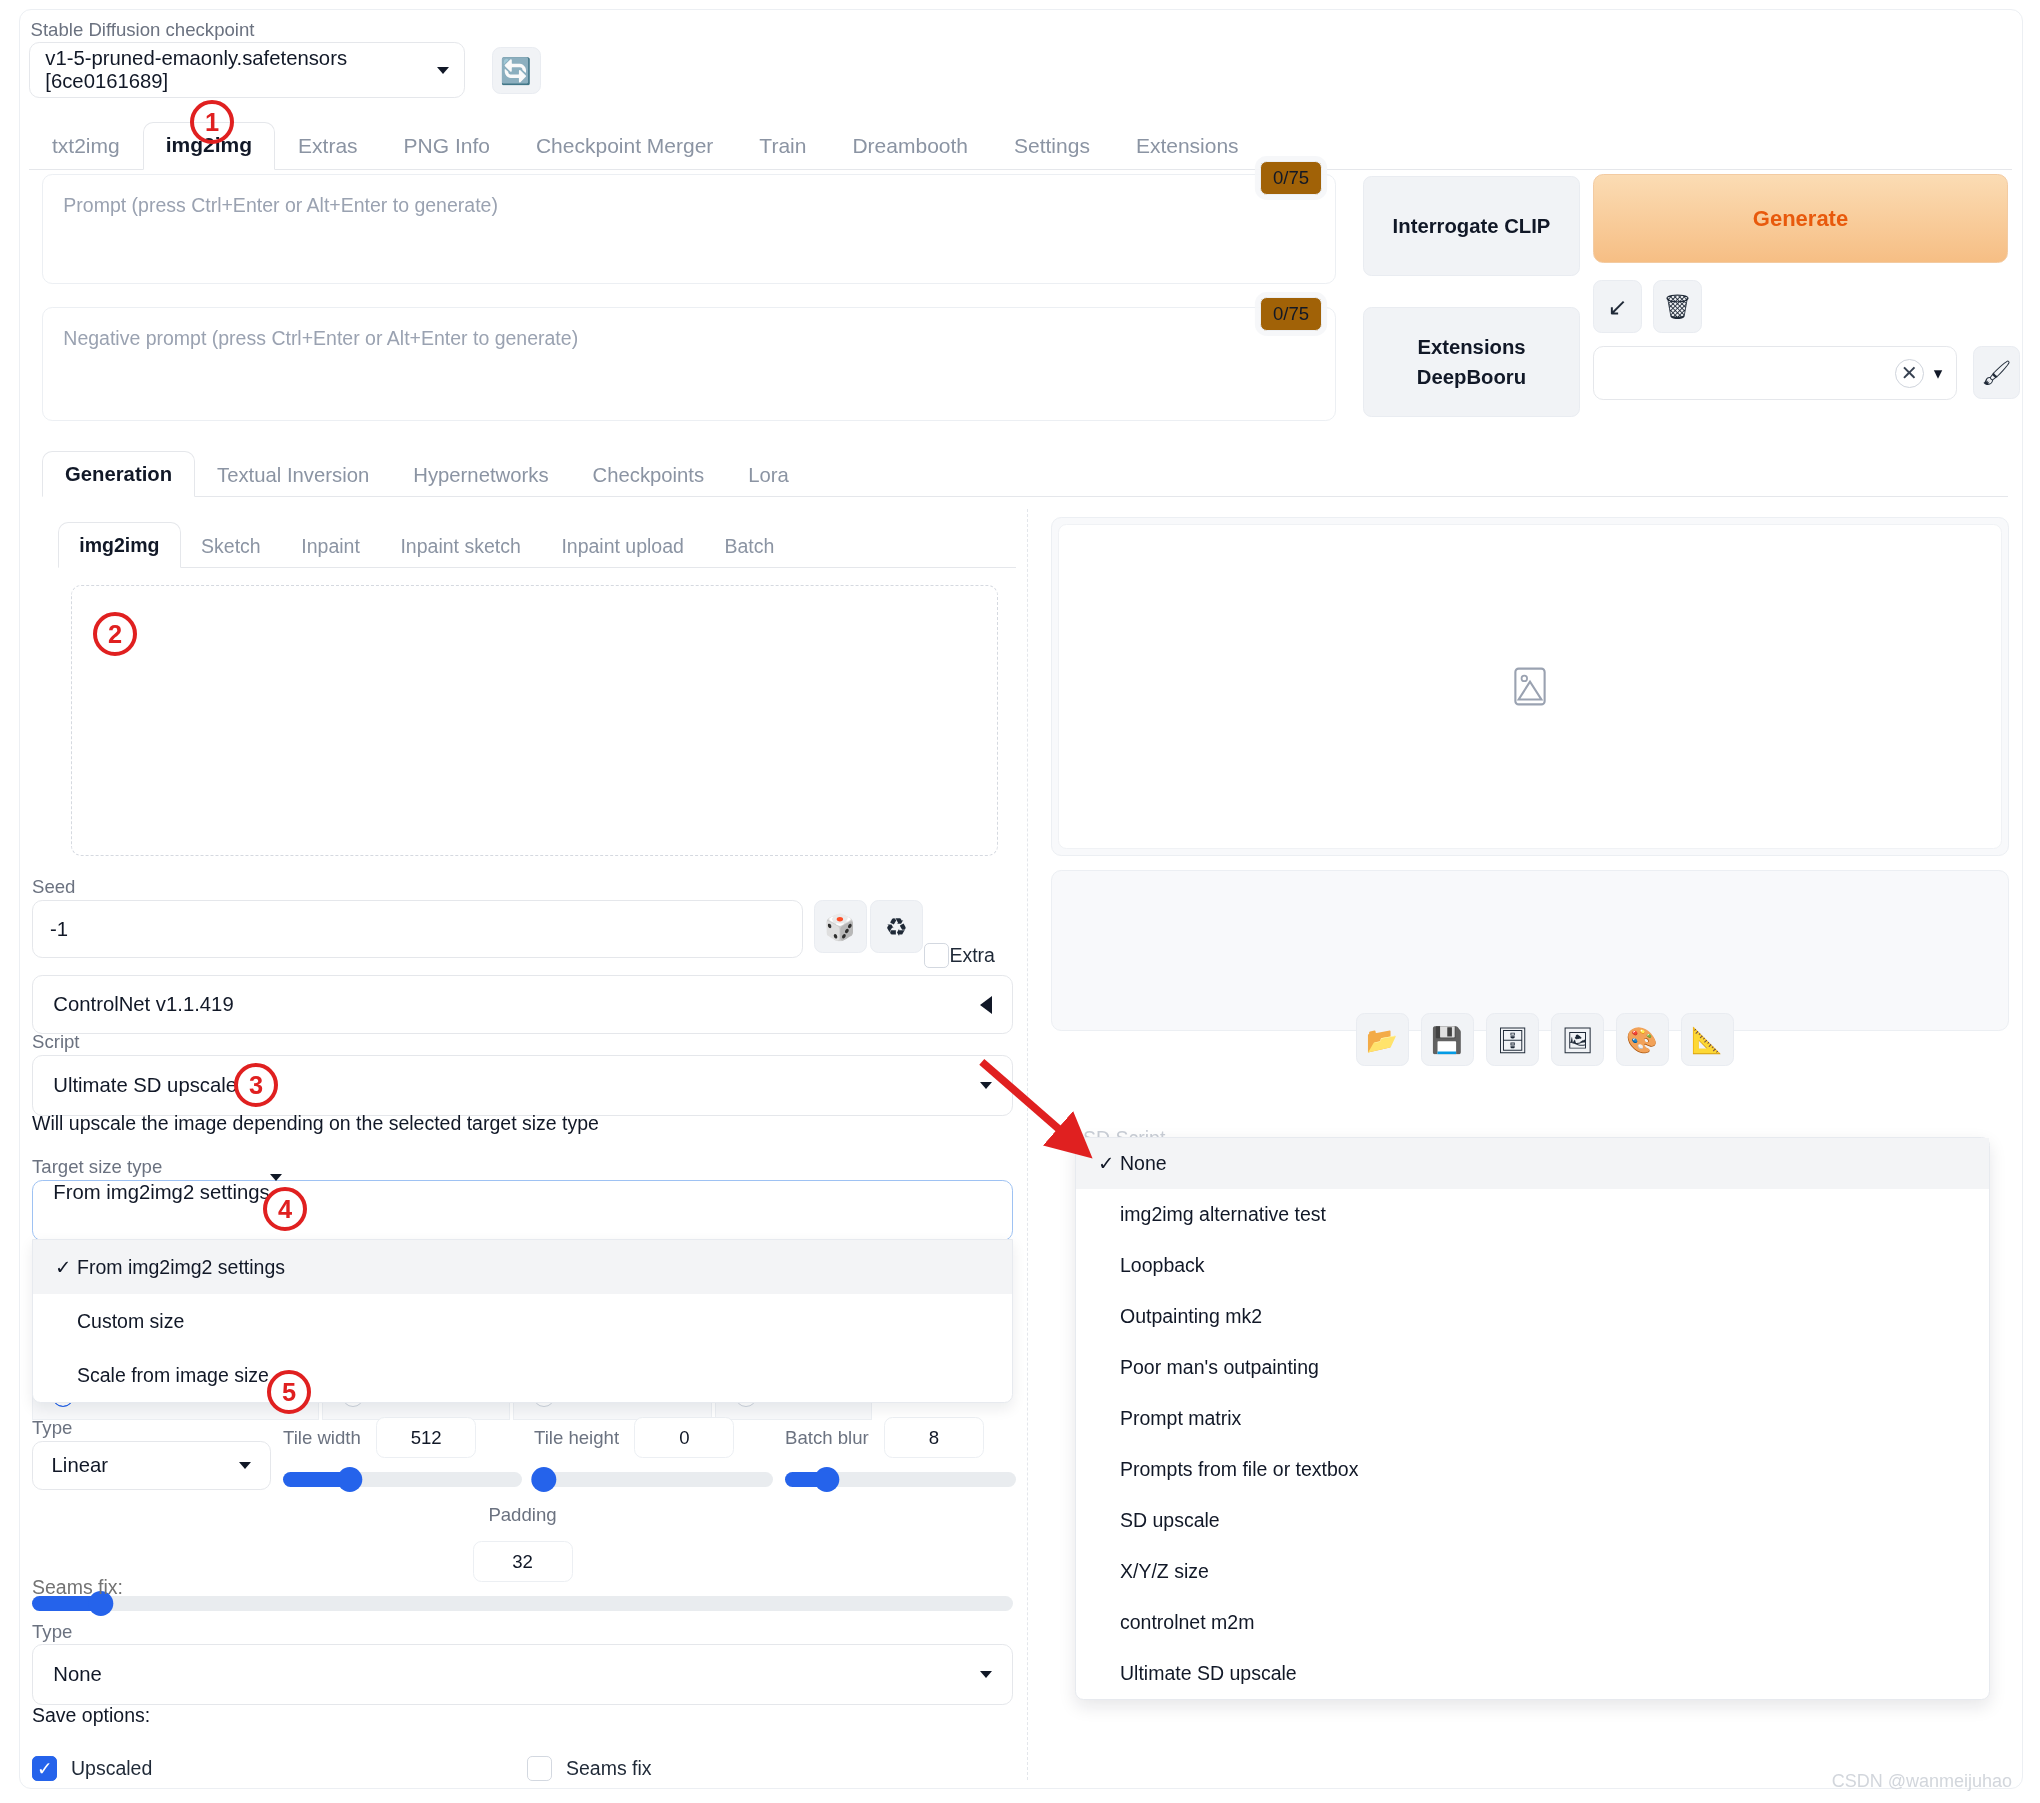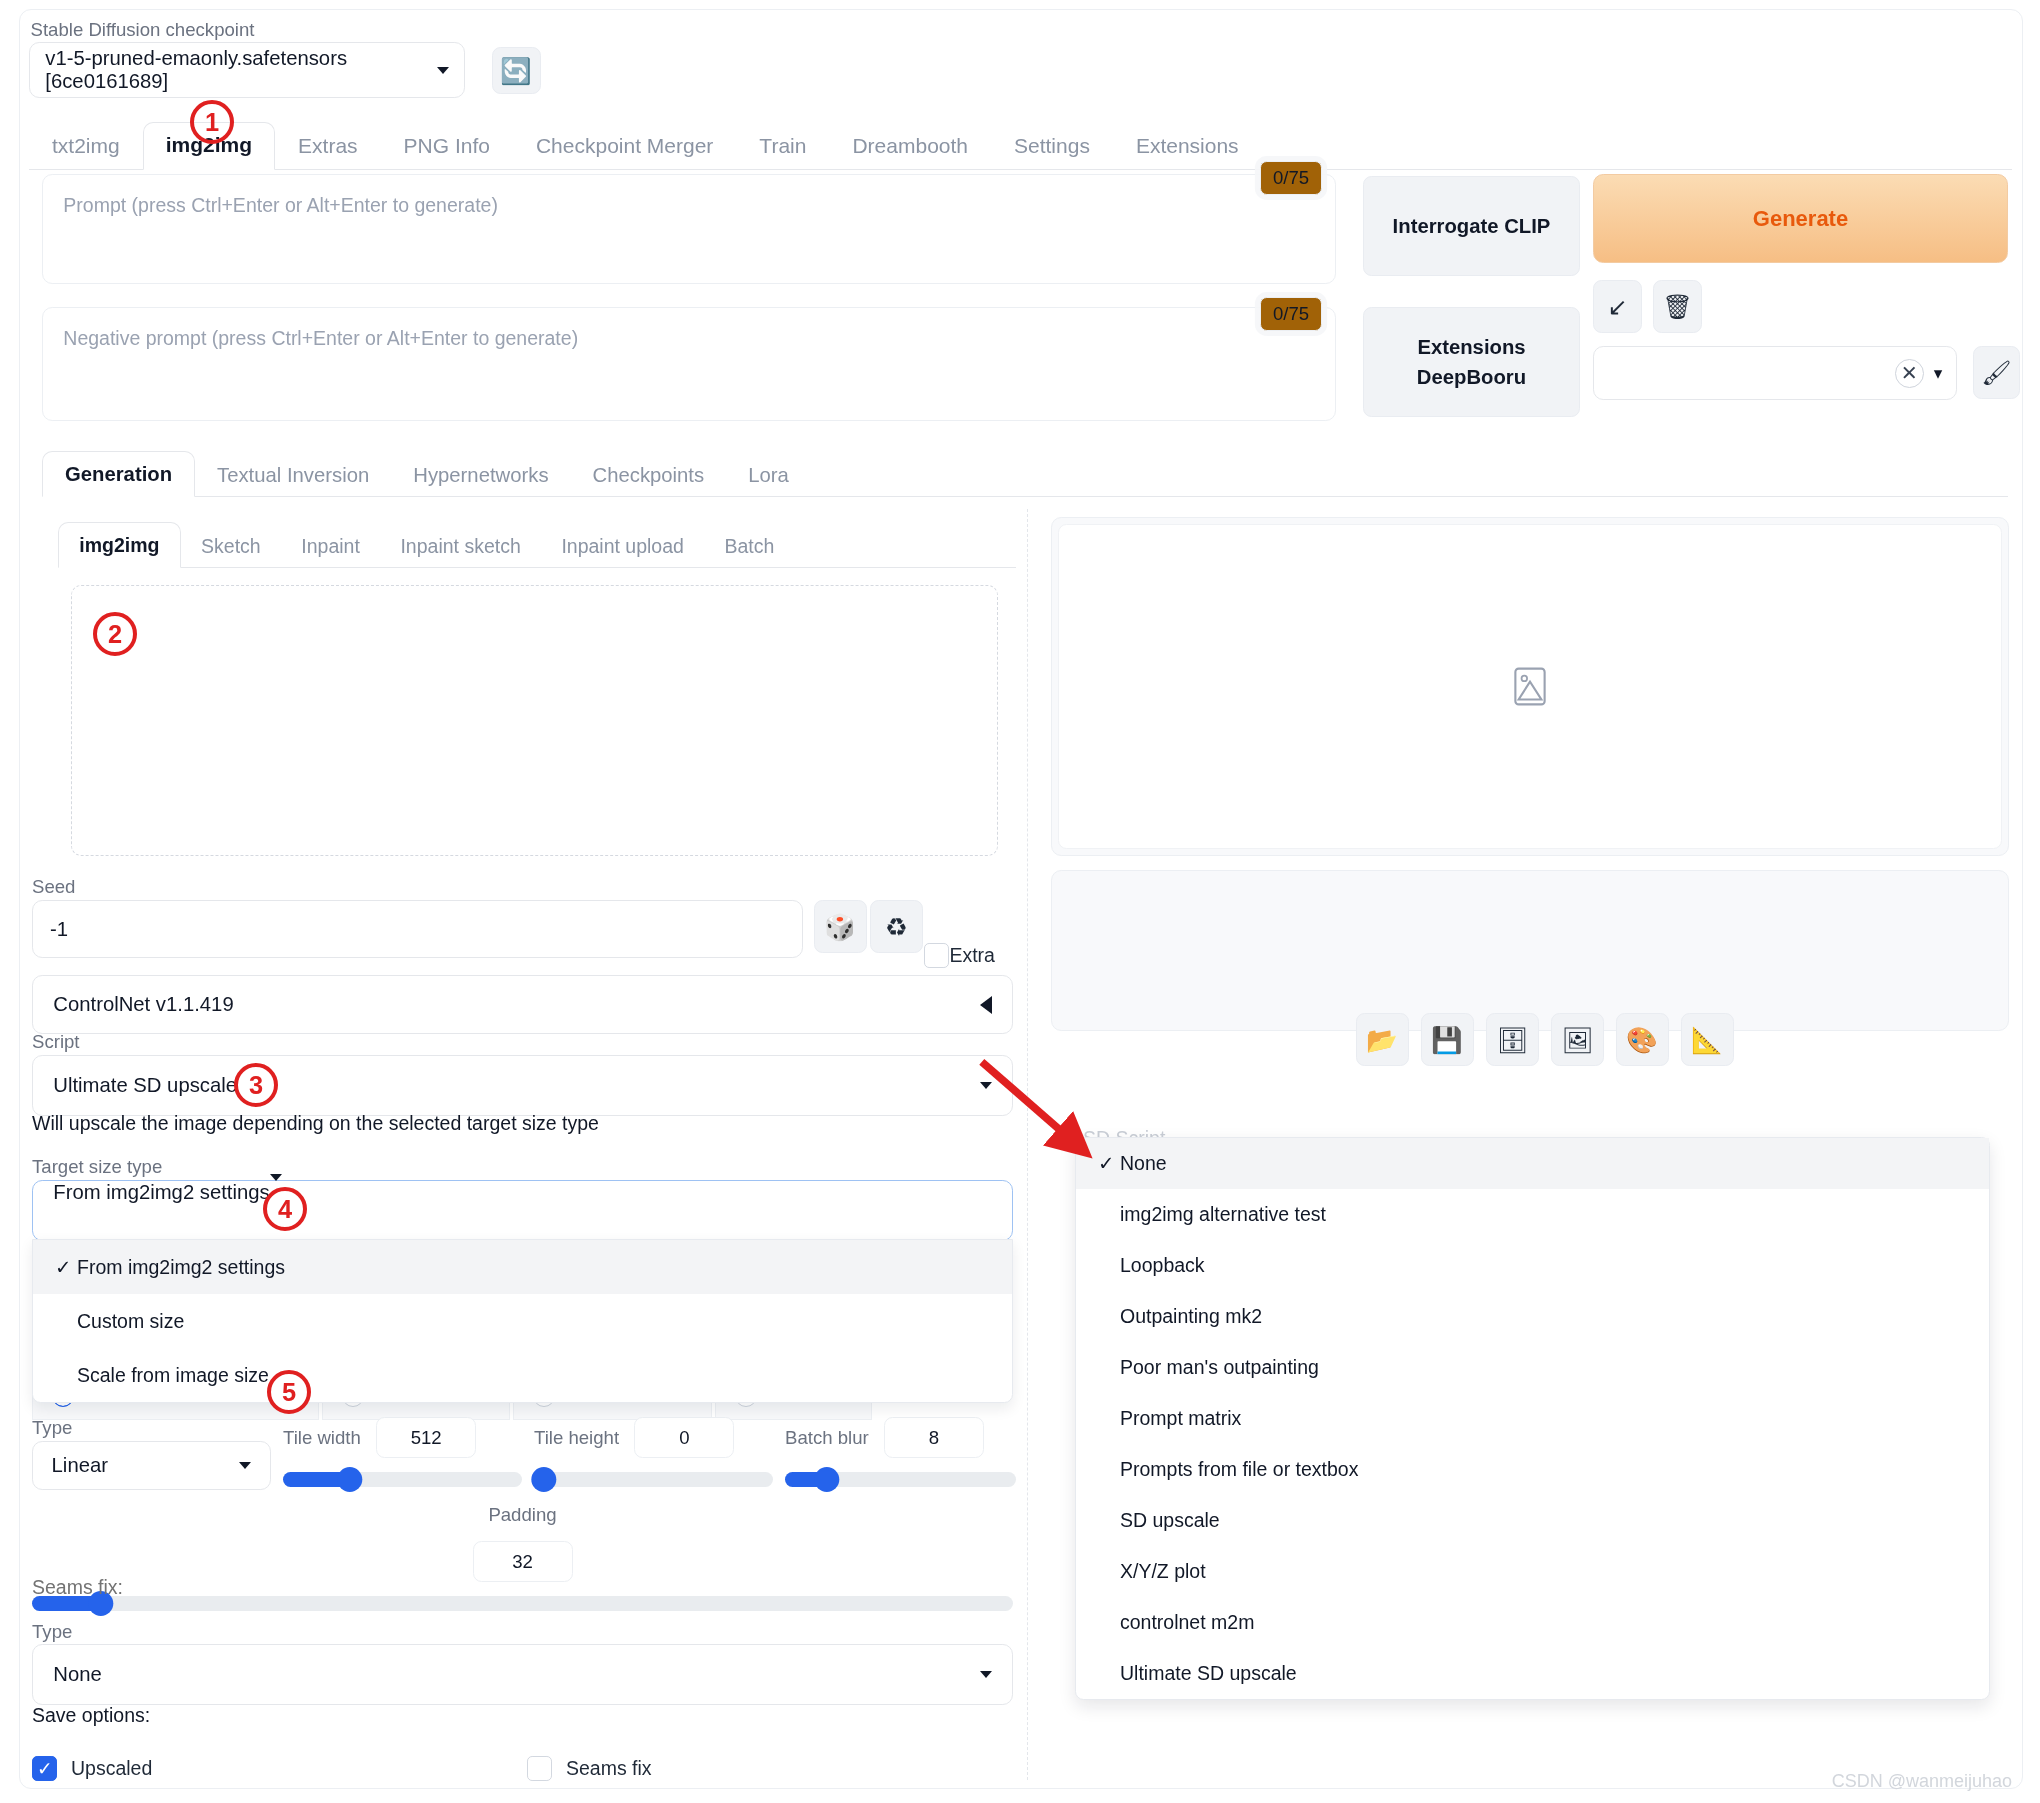--- a/index.html
+++ b/index.html
@@ -591,21 +591,21 @@
       <div class="opt">
         <span class="tick"></span>
         <span>Prompts from file or textbox</span>
       </div>
       <div class="opt">
         <span class="tick"></span>
         <span>SD upscale</span>
       </div>
       <div class="opt">
         <span class="tick"></span>
-        <span>X/Y/Z plot</span>
+        <span>X/Y/Z size</span>
       </div>
       <div class="opt">
         <span class="tick"></span>
         <span>controlnet m2m</span>
       </div>
       <div class="opt">
         <span class="tick"></span>
         <span>Ultimate SD upscale</span>
       </div>
     </div>

